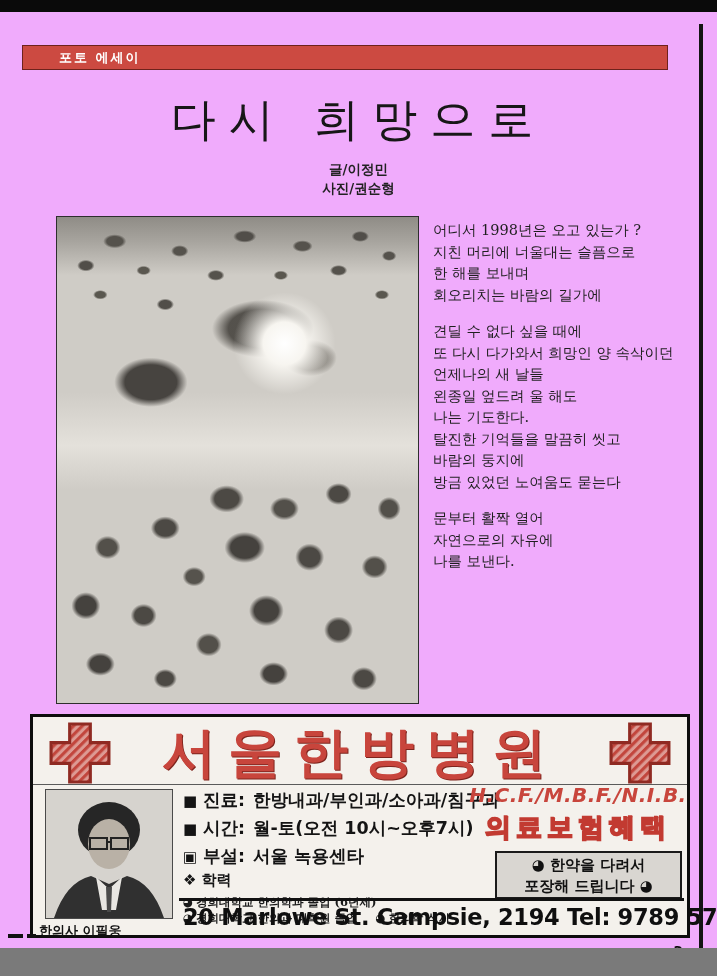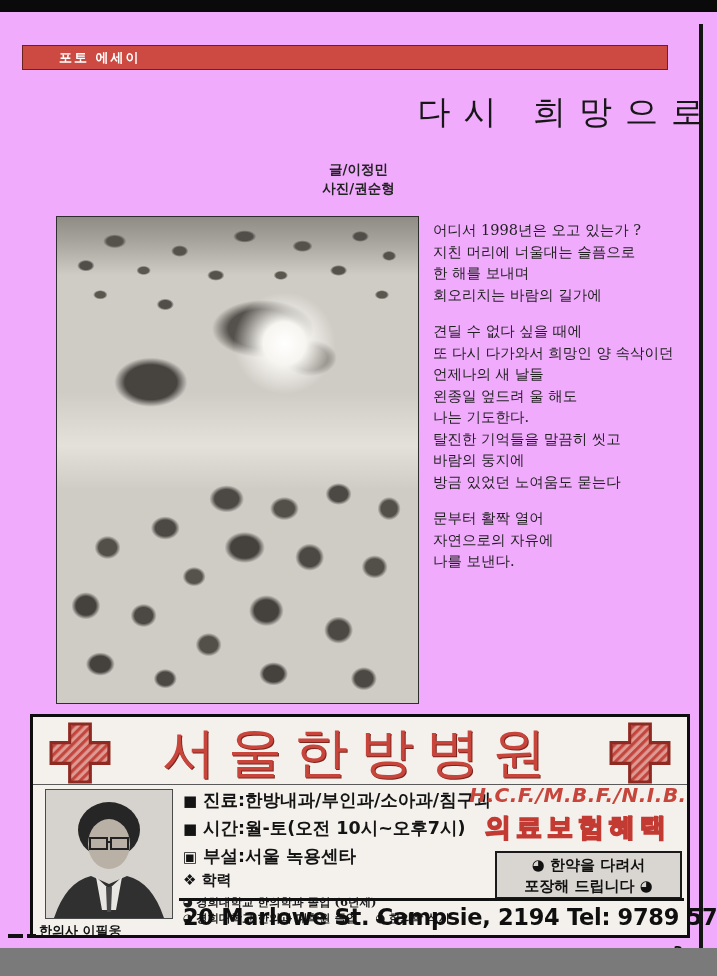--- a/index.html
+++ b/index.html
@@ -17,23 +17,23 @@
 
   
   .tag-banner {
     position:absolute; left:22px; top:45px; width:646px; height:25px;
     background:#cc4a41; border:1px solid #6e221c; box-sizing:border-box;
     color:#ffffff; font-size:13px; font-weight:bold; letter-spacing:2px;
     line-height:23px; padding-left:36px;
   }
 
   .article-title {
-    position:absolute; left:0; top:90px; width:717px; text-align:right;
+    position:absolute; left:0; top:90px; width:717px; text-align:center;
     font-family:"DejaVu Serif","Liberation Serif",serif;
-    font-size:33px; letter-spacing:13px; color:#171717; font-weight:500;
+    font-size:45px; letter-spacing:13px; color:#171717; font-weight:500;
   }
   .credits { position:absolute; left:0; top:160px; width:717px; text-align:center;
     font-size:13.5px; font-weight:bold; line-height:19px; color:#222; }
 
   
   .rock-photo {
     position:absolute; left:56px; top:216px; width:363px; height:488px;
     border:1px solid #2e2e2e; box-sizing:border-box;
     background-color:#cfccc6;
     background-image:
@@ -85,32 +85,32 @@
   .stanza { margin:0 0 15px 4px; }
 
   
   .ad-box { position:absolute; left:30px; top:714px; width:660px; height:224px;
     border:3px solid #0d0d0d; box-sizing:border-box; background:#f4f1ec; }
   .ad-title-divider { position:absolute; left:0; top:67px; width:100%; height:1px; background:#5a5a5a; }
   .ad-cross { position:absolute; top:5px; width:62px; height:62px; }
   .ad-cross.left { left:16px; }
   .ad-cross.right { right:16px; }
   .hospital-name { position:absolute; left:50%; top:0px; transform:translateX(-50%);
-    white-space:nowrap; font-size:54px; font-weight:normal; letter-spacing:12px;
+    white-space:nowrap; font-size:54px; font-weight:bold; letter-spacing:12px;
     color:#c8453c; text-shadow:1px 1px 0 #7e241d; }
 
   .doctor-portrait { position:absolute; left:12px; top:72px; width:128px; height:130px;
     border:1px solid #4a4a4a; box-sizing:border-box; background:#d8d5d0; overflow:hidden; }
   .doctor-caption { position:absolute; left:6px; top:205px; width:140px; 
     font-size:13px; font-weight:bold; color:#111; }
 
   .ad-info { position:absolute; left:150px; top:70px; width:310px; }
   .info-row { font-size:17.5px; font-weight:bold; line-height:27px; color:#141414; white-space:nowrap; }
   .info-bullet { display:inline-block; width:20px; font-size:15px; }
-  .info-label { }
+  .info-label { margin-right:8px; }
 
   .ad-edu { position:absolute; left:150px; top:154px; width:320px; }
   .edu-header { font-size:15px; font-weight:bold; color:#141414; margin-bottom:4px; }
   .edu-header .icon { margin-right:5px; }
   .edu-line { font-size:11.5px; font-weight:bold; color:#1a1a1a;
     font-family:"DejaVu Serif","Liberation Serif",serif; line-height:16px; white-space:nowrap; }
   .edu-item + .edu-item { margin-left:14px; }
   .edu-bullet { margin-right:3px; }
 
   .ad-right { position:absolute; left:436px; top:66px; width:218px; text-align:center; }

